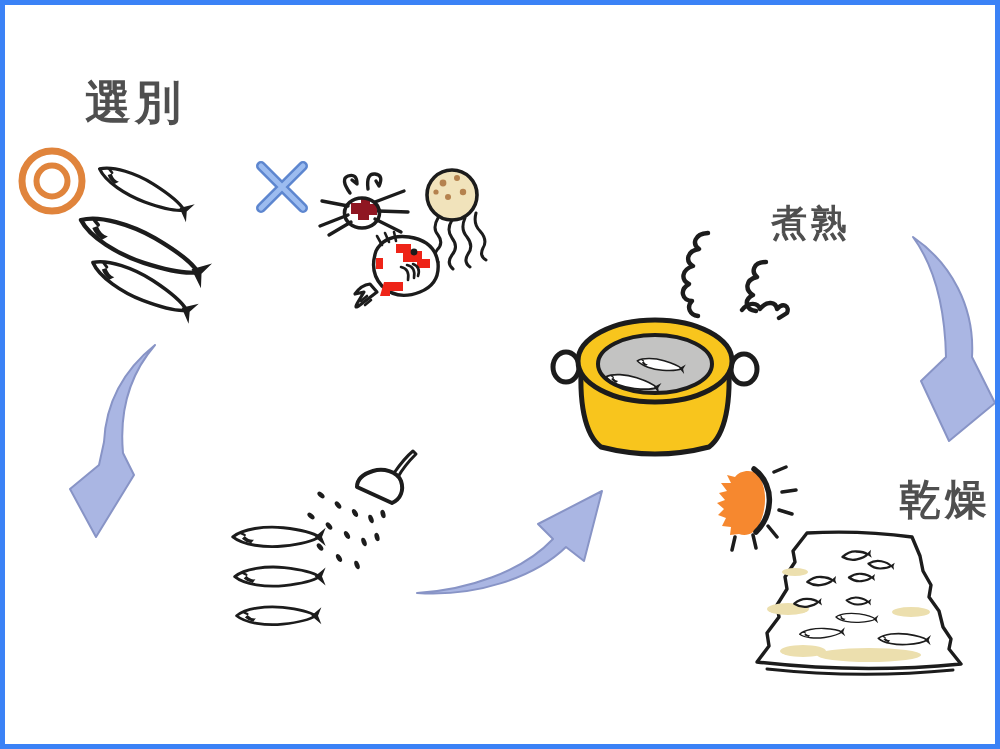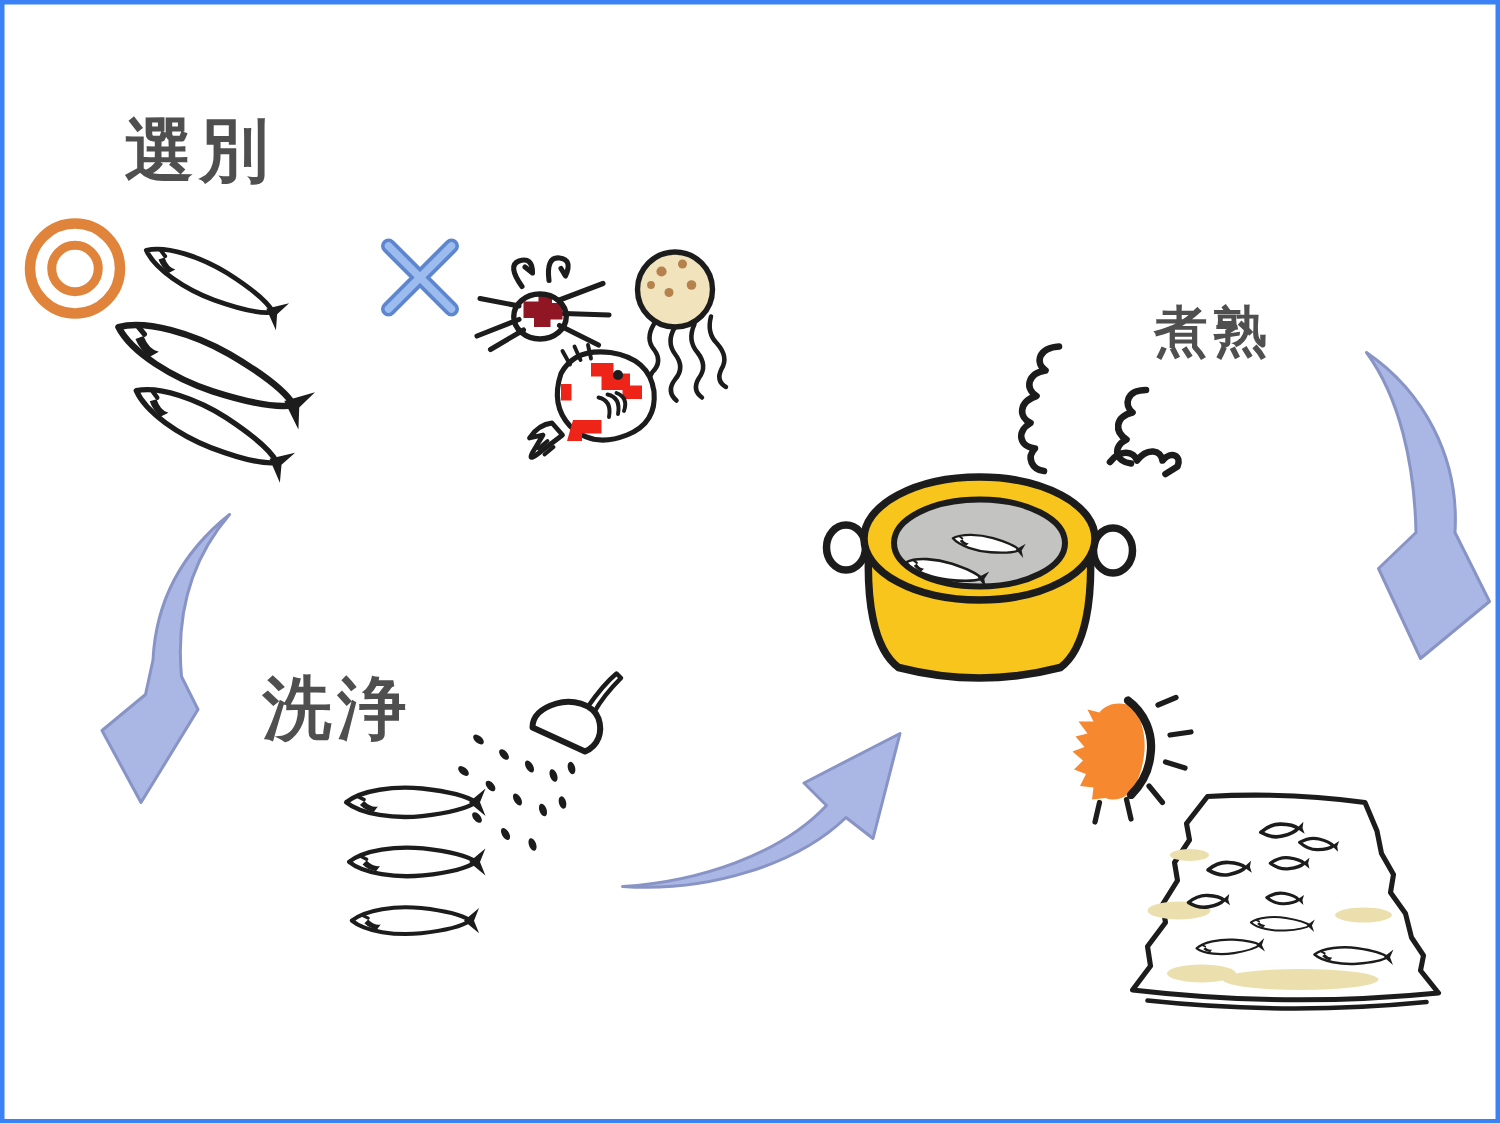--- a/index.html
+++ b/index.html
@@ -7,21 +7,21 @@
     --arrow-fill:#aab6e3; --arrow-stroke:#8894c6;
     --ring-orange:#e0843c; --sun-orange:#f6882f;
     --cross-blue:#5d86cf; --cross-blue-light:#9cbcf0;
     --fish-blue:#7e9dca; --pot-yellow:#f8c51d; --water-gray:#c3c3c2;
     --crab-red:#8f1622; --bright-red:#ee2418;
     --jelly-cream:#f1e3bb; --jelly-spot:#b5824e; --mat-tan:#ecdfae;
   }
   html,body{margin:0;padding:0;background:#ffffff;}
   .canvas{
     position:relative;width:1000px;height:749px;background:#ffffff;
-    overflow:hidden;border:3px solid #3b82f6;box-sizing:border-box;
+    overflow:hidden;border:5px solid #3b82f6;box-sizing:border-box;
     font-family:"Liberation Sans", sans-serif;
   }
   .stage-label{
     position:absolute;color:var(--label);font-weight:600;
     letter-spacing:4px;line-height:1;white-space:nowrap;
     font-family:"Liberation Sans", sans-serif;
   }
   #label-sorting{left:80px;top:74px;font-size:46px;}
   #label-boiling{left:766px;top:200px;font-size:36px;}
   #label-washing{left:172px;top:446px;font-size:46px;}
@@ -34,21 +34,21 @@
   .arrow{fill:var(--arrow-fill);stroke:var(--arrow-stroke);stroke-width:2;stroke-linejoin:round;}
   .tan{fill:var(--mat-tan);stroke:none;}
 </style>
 </head>
 <body>
 
 <div class="canvas">
 
   <div class="stage-label" id="label-sorting">選別</div>
   <div class="stage-label" id="label-boiling">煮熟</div>
-  <div class="stage-label" id="label-washing">洗浄</div>
+  <div class="stage-label" id="label-drying">乾燥</div>
 
   <svg class="scene" width="1000" height="749" viewBox="0 0 1000 749">
     <defs>
       <symbol id="sardine" overflow="visible">
         <path class="bluefill" d="M24,9 h12 v5 h9 v5 h-12 v-4 h-9 z"></path>
         <path class="bluefill" d="M46,8 h12 v6 h10 v5 h-14 v-5 h-8 z"></path>
         <path class="bluefill" d="M70,11 h10 v6 h-10 z"></path>
         <path class="outl" stroke-width="3.2" d="M3,14 C14,5 38,2 58,4 C76,6 90,9 97,14 C90,19 76,22 58,24 C38,26 14,23 3,14 Z"></path>
         <path class="inkfill" d="M92,14 L104,4 L100,14 L104,24 Z"></path>
         <path class="ln" stroke-width="2.6" d="M12,10 l4,2"></path>

